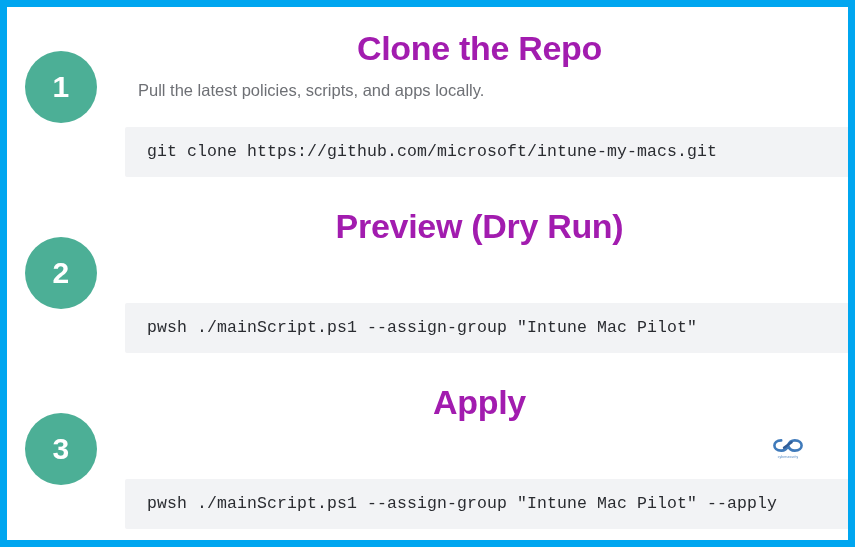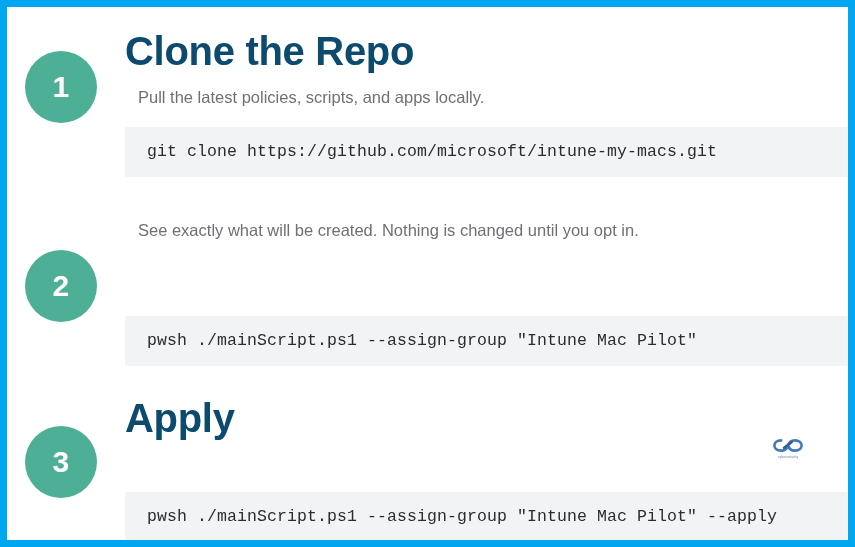--- a/index.html
+++ b/index.html
@@ -68,27 +68,28 @@
     letter-spacing: 0.5px;
     font-family: "Liberation Sans", sans-serif;
   }
 
   .step-text {
     margin-left: 118px;
     padding-right: 14px;
   }
 
   .step-title {
-    font-size: 40px;
+    font-size: 34px;
     font-weight: 700;
-    color: #0c4a6e;
+    color: #a21caf;
     letter-spacing: -0.3px;
     line-height: 1.12;
     margin: 0 0 9px 0;
     font-family: "Liberation Sans", sans-serif;
+    text-align: center;
   }
 
   .step-desc {
     font-size: 16.5px;
     color: #6e7075;
     line-height: 1.28;
     margin: 13px;
     max-width: 540px;
     font-family: "Liberation Sans", sans-serif;
   }
@@ -160,21 +161,21 @@
           <p class="step-desc">Pull the latest policies, scripts, and apps locally.</p>
         </div>
       </div>
       <div class="code-block">git clone https://github.com/microsoft/intune-my-macs.git</div>
     </div>
 
     <div class="step" id="step-2">
       <div class="step-head">
         <div class="badge">2</div>
         <div class="step-text">
-          <p class="step-desc">See exactly what will be created. Nothing is changed until you opt in.</p>
+          <h2 class="step-title">Preview (Dry Run)</h2>
         </div>
       </div>
       <div class="code-block">pwsh ./mainScript.ps1 --assign-group "Intune Mac Pilot"</div>
     </div>
 
     <div class="step" id="step-3">
       <div class="step-head">
         <div class="badge">3</div>
         <div class="step-text">
           <h2 class="step-title">Apply</h2>

